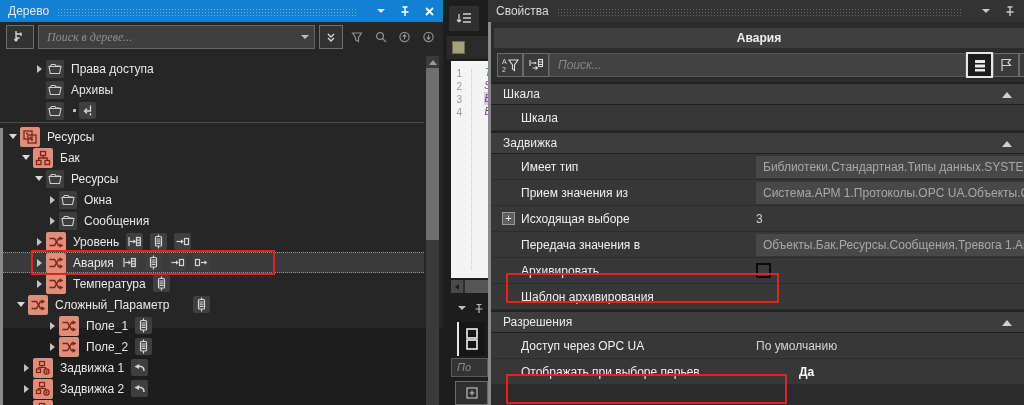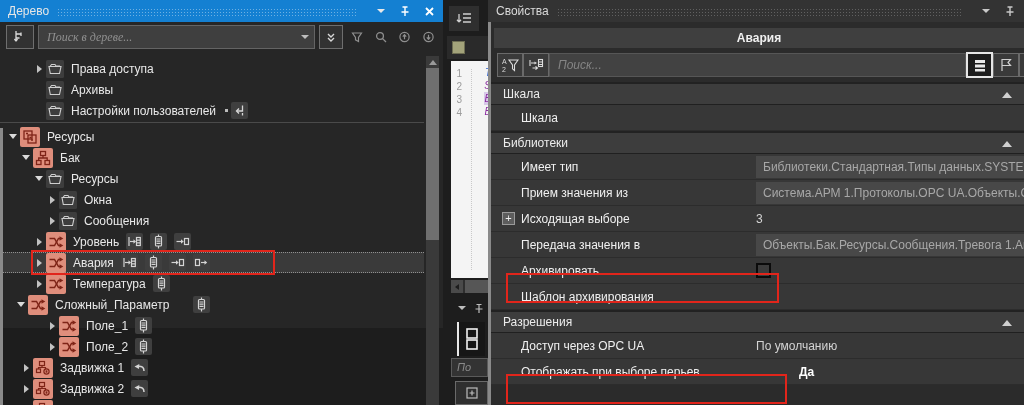--- a/index.html
+++ b/index.html
@@ -198,21 +198,20 @@
         <span class="exp"></span>
         <span class="ticn">
             <svg width="18" height="18">
               <rect width="18" height="18" rx="1.5" fill="#3d3d3d"></rect>
               <g fill="none" stroke="#cfcfcf" stroke-width="1.1">
                 <path d="M4 6.5 L5.5 4.5 H9 L10 6 H14"></path>
                 <path d="M3 6.5 H15 L13.5 13.5 H4.3 Z"></path>
               </g>
             </svg>
           </span>
-        <span class="tlbl">Настройки пользователей</span>
         <span class="tiny-dot"></span>
         <span class="badge" style="margin-left:3px">
             <svg width="17" height="17">
               <rect width="17" height="17" rx="2" fill="#3f3f3f"></rect>
               <g fill="none" stroke="#d8d8d8" stroke-width="1.3">
                 <path d="M11.5 3.5 V9 H6"></path>
                 <path d="M8 6.5 L5.5 9 L8 11.5"></path>
                 <path d="M11.5 11 V13.5"></path>
               </g>
             </svg>
@@ -695,21 +694,21 @@
 
         <div class="sec-hdr">
           <span>Шкала</span>
           <span class="up-tri"></span>
         </div>
         <div class="prow">
           <span class="plbl">Шкала</span>
         </div>
 
         <div class="sec-hdr">
-          <span>Библиотеки</span>
+          <span>Задвижка</span>
           <span class="up-tri"></span>
         </div>
         <div class="prow">
           <span class="plbl">Имеет тип</span>
           <span class="pval">
               <span class="vbox">Библиотеки.Стандартная.Типы данных.SYSTEM_BOOL</span>
             </span>
         </div>
         <div class="prow">
           <span class="plbl">Прием значения из</span>

